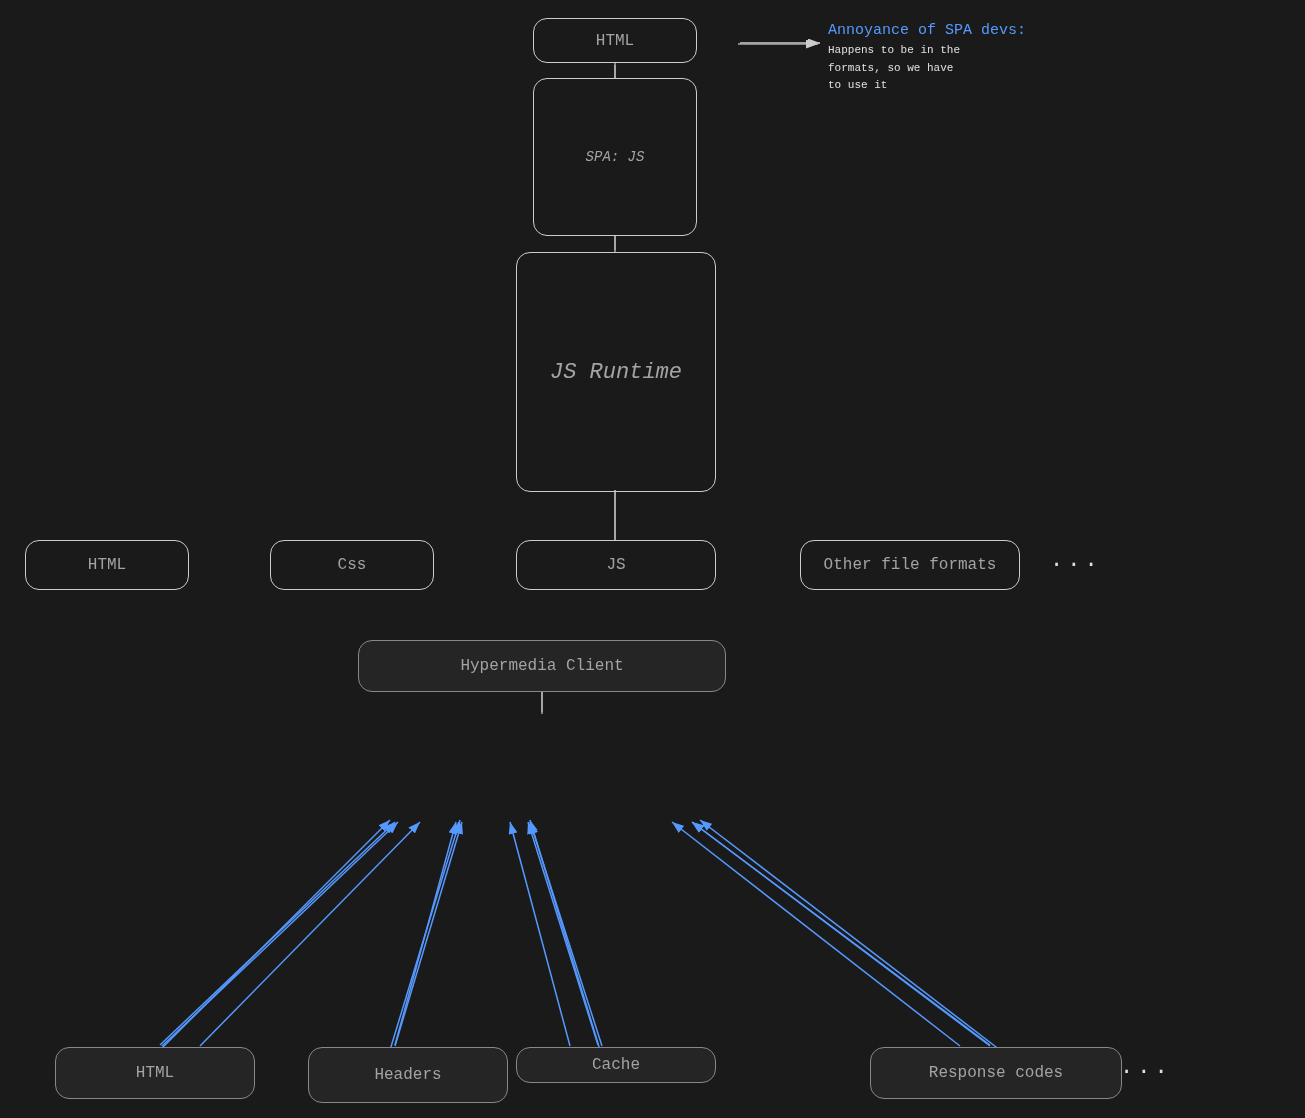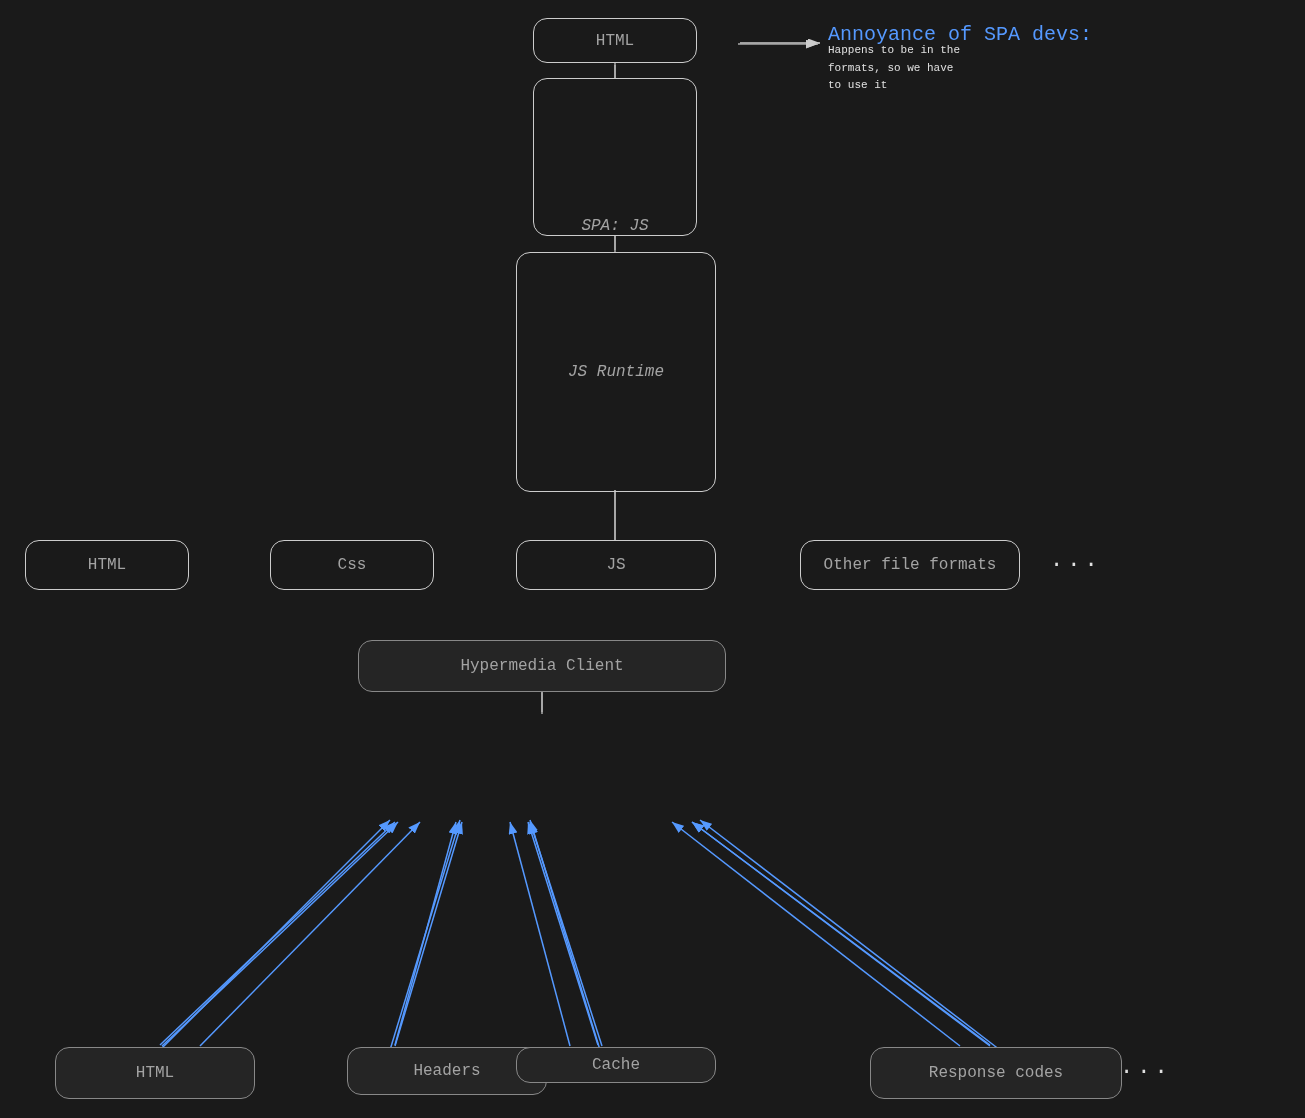--- a/index.html
+++ b/index.html
@@ -34,21 +34,21 @@
     }
 
     .box-dark {
       border-color: #888;
       background: #252525;
     }
 
     .annotation-text {
       position: absolute;
       font-family: 'Courier New', monospace;
-      font-size: 20px;
+      font-size: 15px;
       line-height: 1.5;
     }
 
     .annotation-blue {
       color: #5599ff;
     }
 
     .annotation-white {
       color: #e0e0e0;
     }
@@ -148,34 +148,34 @@
 
   <line x1="960" y1="1046" x2="672" y2="822" stroke="#5599ff" stroke-width="1.5" marker-end="url(#arr-blue)"></line>
 </svg>
 
 <div class="canvas">
 
   <div class="box" style="left:533px; top:18px; width:164px; height:45px; font-size:16px;">
     <span>HTML</span>
   </div>
 
-  <div class="box" style="left:533px; top:78px; width:164px; height:158px; font-size:16px; font-style:italic;align-items:flex-end;">
+  <div class="box" style="left:533px; top:78px; width:164px; height:158px; font-size:14px; font-style:italic;">
     <span>SPA: JS</span>
   </div>
 
   <div class="annotation-text annotation-blue" style="left:828px; top:20px;">
     <span>Annoyance of SPA devs:</span>
   </div>
   <div class="annotation-text annotation-white" style="left:828px; top:42px; line-height:1.6; font-size:11px;">
     <div>Happens to be in the</div>
     <div>formats, so we have</div>
     <div>to use it</div>
   </div>
 
-  <div class="box" style="left:516px; top:252px; width:200px; height:240px; font-size:16px; font-style:italic;">
+  <div class="box" style="left:516px; top:252px; width:200px; height:240px; font-size:22px; font-style:italic;">
     <span>JS Runtime</span>
   </div>
 
   <div class="box" style="left:25px; top:540px; width:164px; height:50px;">
     <span>HTML</span>
   </div>
 
   <div class="box" style="left:270px; top:540px; width:164px; height:50px;">
     <span>Css</span>
   </div>
@@ -192,21 +192,21 @@
 
   <div class="box box-dark" style="left:358px; top:640px; width:368px; height:52px;">
     <span>Hypermedia Client</span>
   </div>
 
 
   <div class="box box-dark" style="left:55px; top:1047px; width:200px; height:52px;">
     <span>HTML</span>
   </div>
 
-  <div class="box box-dark" style="left:308px; top:1047px; width:200px; height:48px;margin-left:39px;">
+  <div class="box box-dark" style="left:308px; top:1047px; width:200px; height:56px;">
     <span>Headers</span>
   </div>
 
   <div class="box box-dark" style="left:516px; top:1047px; width:200px; height:36px;">
     <span>Cache</span>
   </div>
 
   <div class="box box-dark" style="left:870px; top:1047px; width:252px; height:52px;">
     <span>Response codes</span>
   </div>

